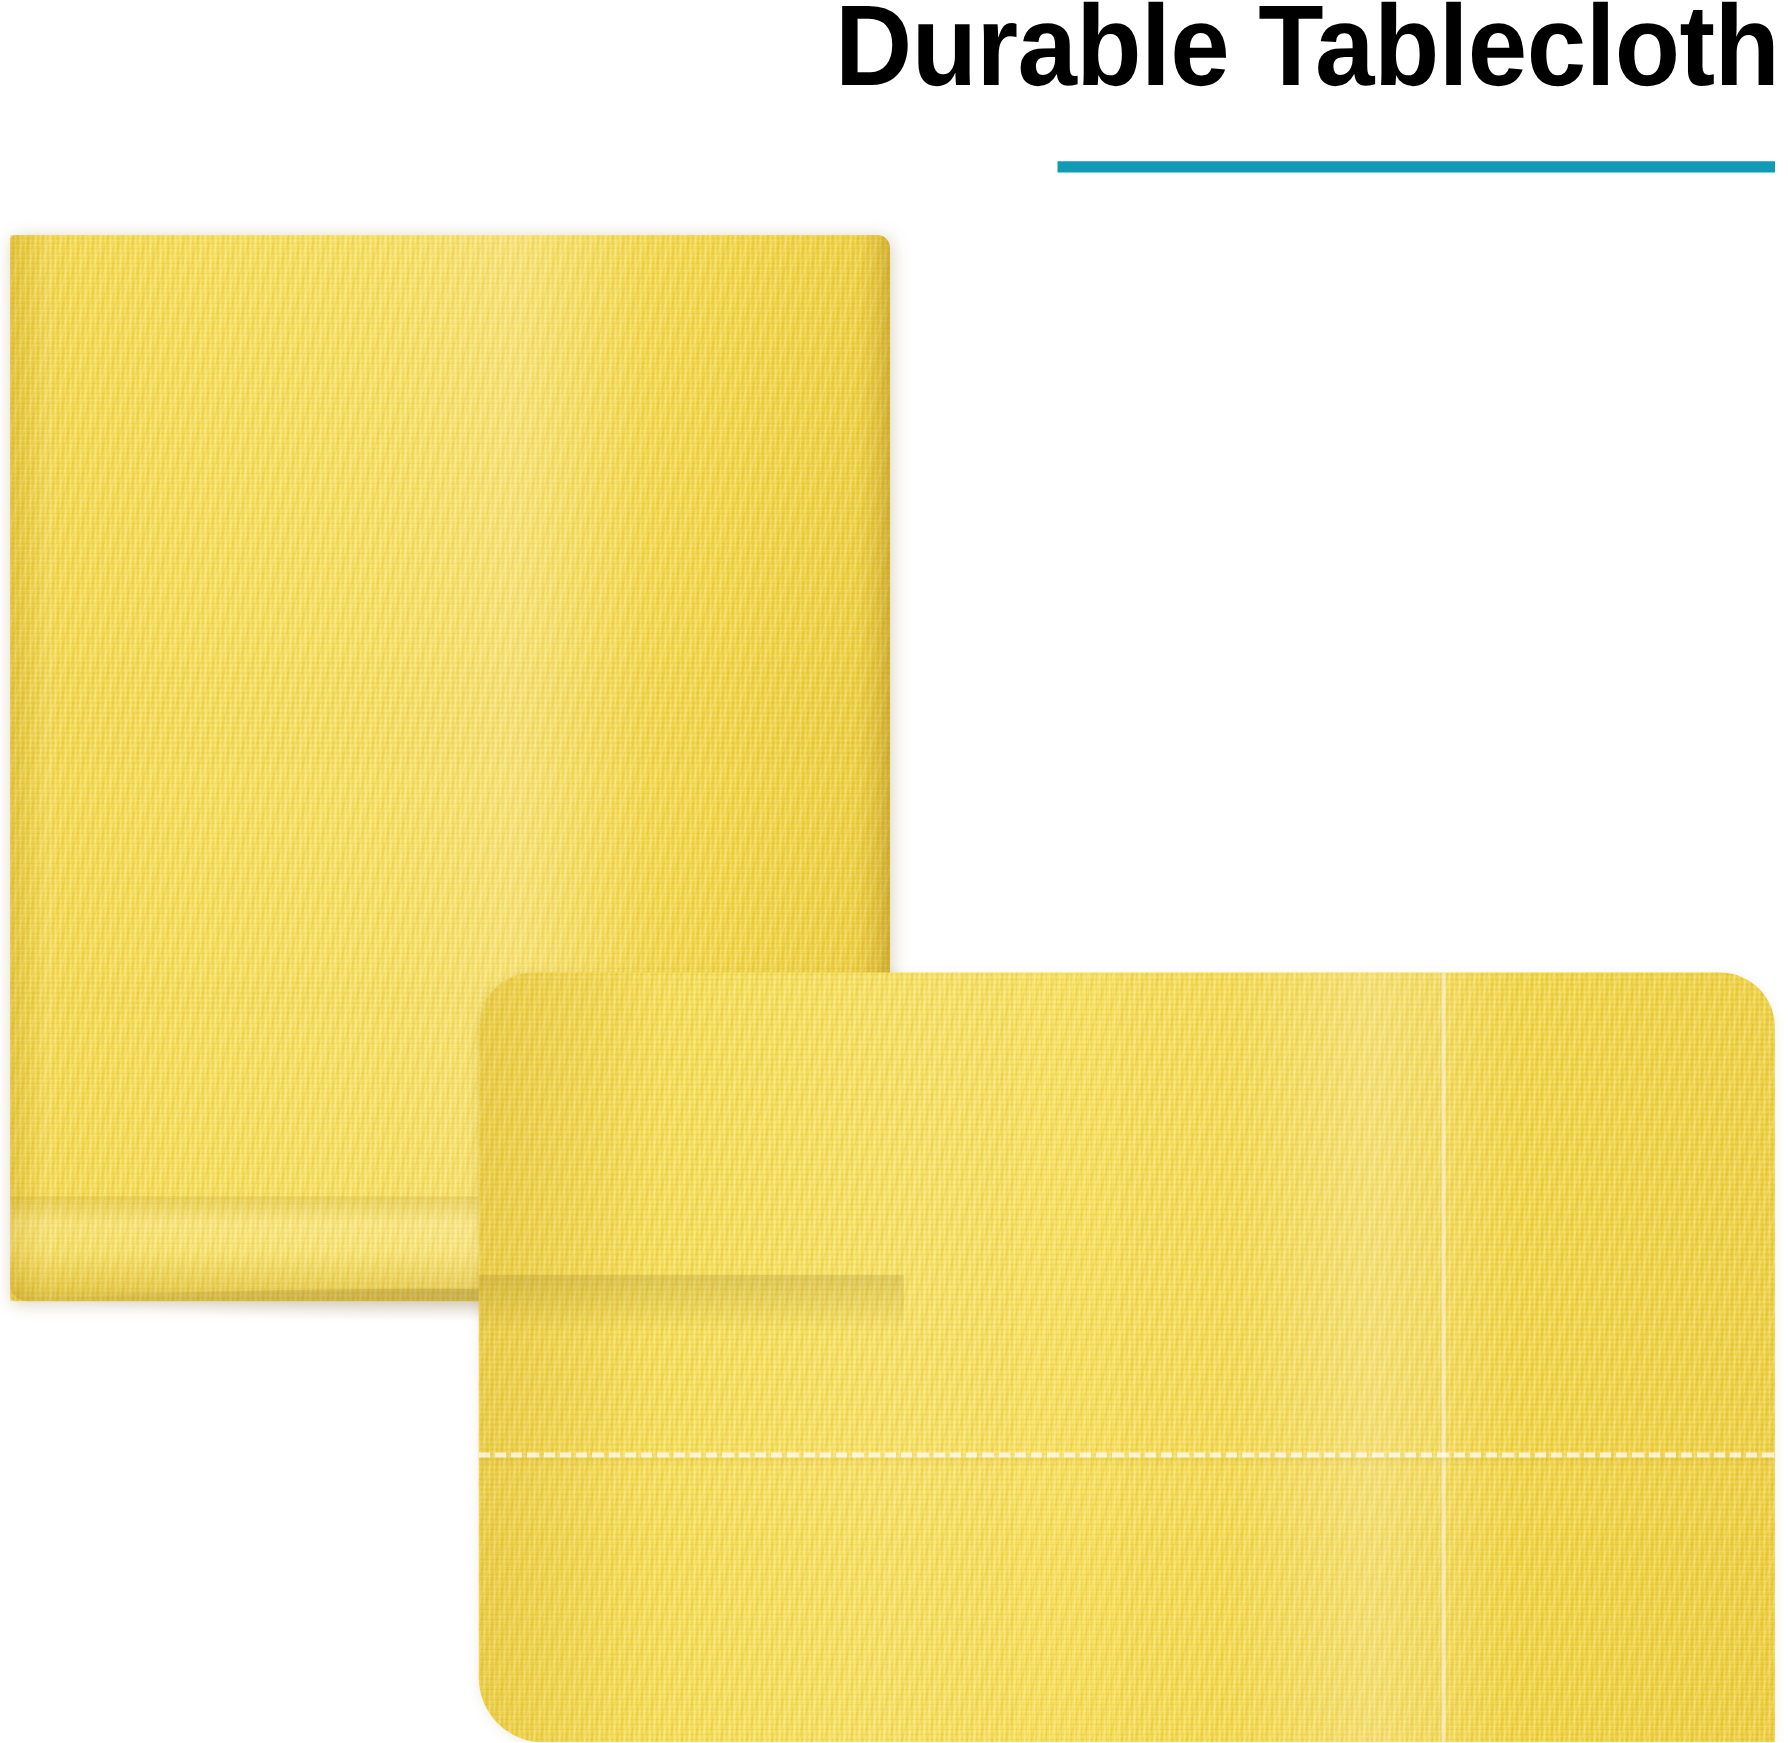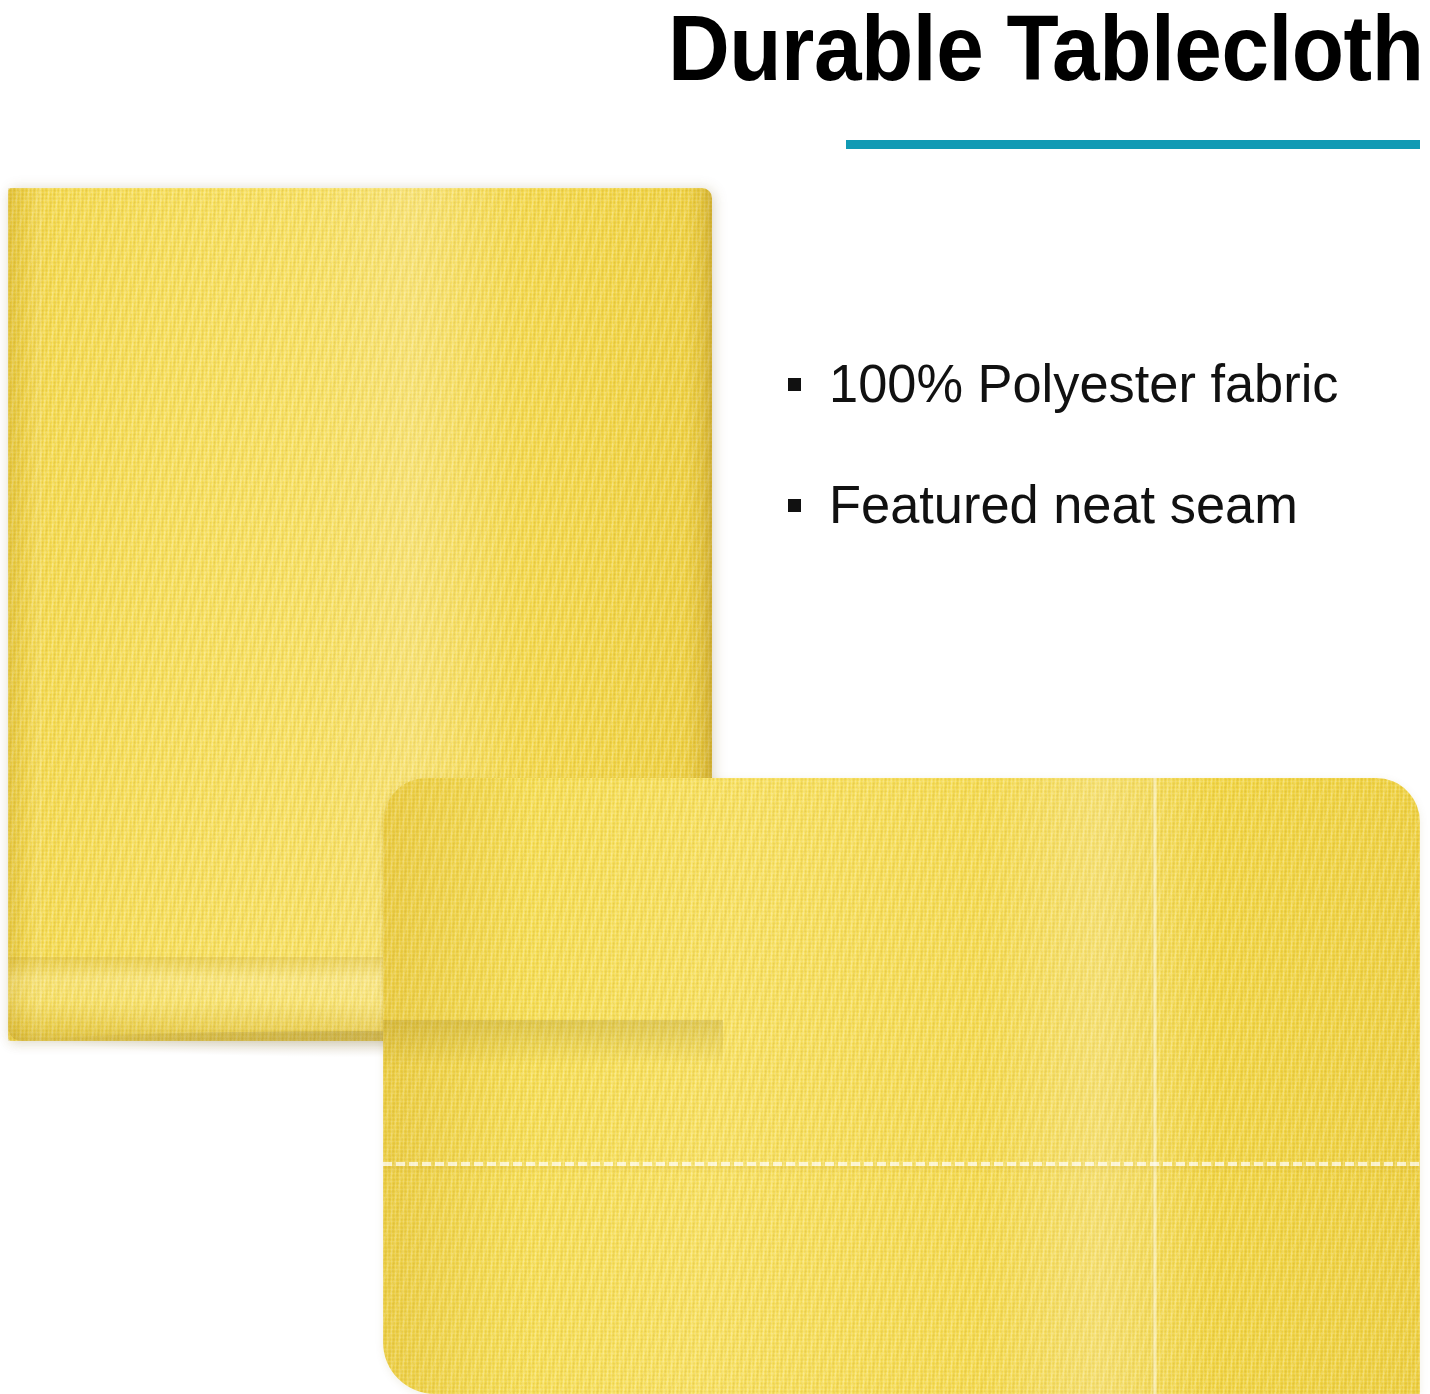--- a/index.html
+++ b/index.html
@@ -16,21 +16,21 @@
     width: 1430px;
     height: 1394px;
     background: #ffffff;
     overflow: hidden;
   }
 
   
   .headline-block {
     position: absolute;
     left: 660px;
-    top: 12px;
+    top: 1px;
     width: 770px;
     height: 150px;
   }
   .headline {
     position: absolute;
     left: 8px;
     top: -10px;
     margin: 0;
     font-family: "Liberation Sans Narrow", "Liberation Sans", sans-serif;
     font-weight: 700;
@@ -313,24 +313,14 @@
     <div class="hem-seam-h"></div>
   </div>
 
   <div id="cloth-upper-cast-shadow"></div>
 
   <div class="headline-block">
     <h1 class="headline">Durable Tablecloth</h1>
     <div class="headline-rule"></div>
   </div>
 
-  <ul class="features">
-    <li class="feature-item">
-      <span class="feature-bullet"></span>
-      <span class="feature-text">100% Polyester fabric</span>
-    </li>
-    <li class="feature-item">
-      <span class="feature-bullet"></span>
-      <span class="feature-text">Featured neat seam</span>
-    </li>
-  </ul>
 
 </div>
 
 </body></html>

